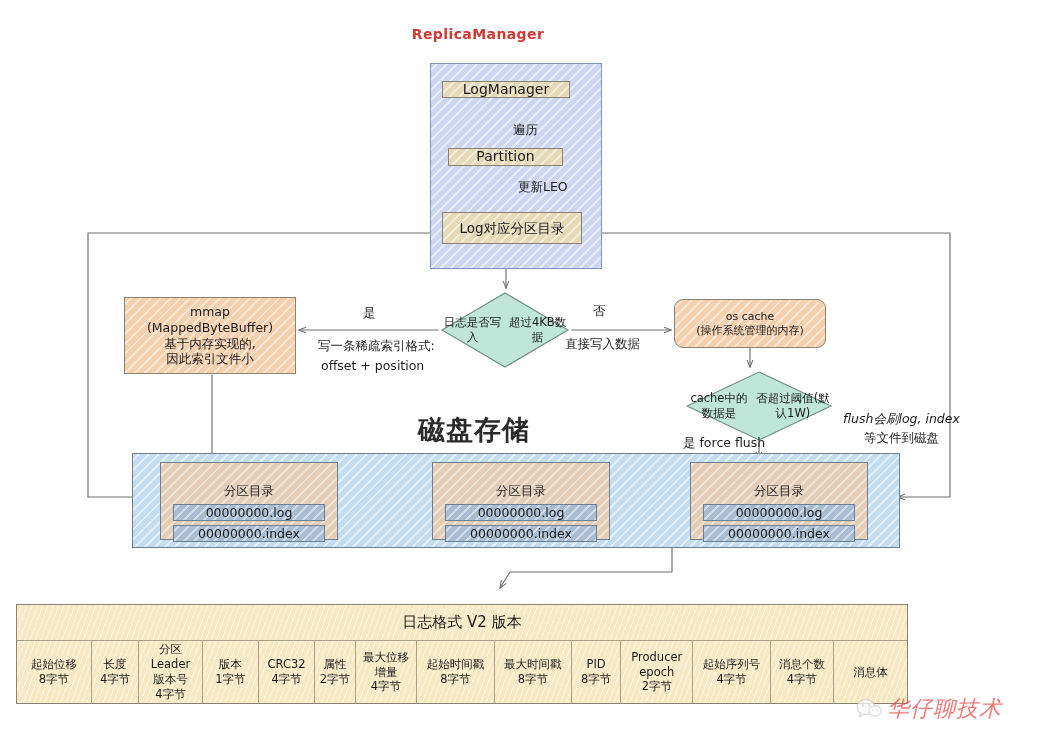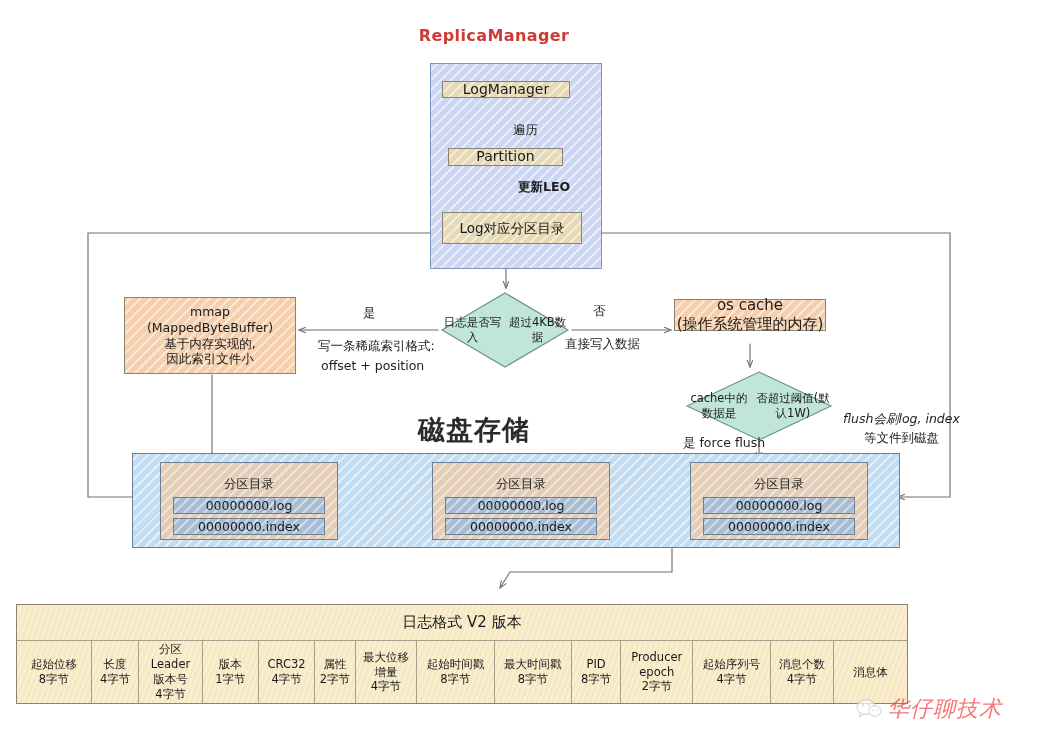--- a/index.html
+++ b/index.html
@@ -30,25 +30,25 @@
     flex-direction: column;
     align-items: center;
     justify-content: center;
     text-align: center;
     color: #1a1a1a;
     line-height: 1.25;
   }
   
   #title {
     position: absolute;
-    left: 16px; top: 26px;
+    left: 0; top: 26px;
     width: 956px;
     text-align: center;
     color: #cf3a35;
-    font-size: 16px;
+    font-size: 14px;
     font-weight: 600;
     letter-spacing: .4px;
   }
   
   .hatch-blue {
     background-color: #ccd6f2;
     background-image: repeating-linear-gradient(
       -45deg, rgba(255,255,255,.55) 0 2px, rgba(255,255,255,0) 2px 7px);
   }
   .hatch-tan {
@@ -86,21 +86,21 @@
   .bd-steel { border: 1px solid #6d7f94; }
 
   
   #rm-group { left: 430px; top: 63px; width: 172px; height: 206px; }
   #log-manager { left: 442px; top: 81px; width: 128px; height: 17px; font-size: 14px; }
   #partition   { left: 448px; top: 148px; width: 115px; height: 18px; font-size: 14px; }
   #log-dir     { left: 442px; top: 212px; width: 140px; height: 32px; font-size: 13.5px; }
 
   
   #mmap { left: 124px; top: 297px; width: 172px; height: 77px; font-size: 12.5px; }
-  #oscache { left: 674px; top: 299px; width: 152px; height: 32px; font-size: 15px; }
+  #oscache { left: 674px; top: 299px; width: 152px; height: 49px; font-size: 11px; border-radius: 9px; }
 
   
   .diamond-wrap { position: absolute; }
   .diamond-label {
     position: absolute;
     left: 0; top: 0;
     width: 100%; height: 100%;
     display: flex; 
     align-items: center; justify-content: center;
     text-align: center;
@@ -119,21 +119,21 @@
     font-weight: 700;
     color: #2a2a2a;
     letter-spacing: 1px;
   }
   #disk-band { left: 132px; top: 453px; width: 768px; height: 95px; }
   .part-dir {
     position: absolute;
     box-sizing: border-box;
     display: flex; flex-direction: column;
     align-items: center;
-    padding-top: 13px;
+    padding-top: 20px;
   }
   .part-dir .pd-title { font-size: 12.5px; color: #1f1f1f; margin-bottom: 4px; }
   .file-box {
     box-sizing: border-box;
     width: 152px; height: 22px;
     display: flex; align-items: center; justify-content: center;
     font-size: 12.5px;
     color: #1a1a1a;
     margin-bottom: 4px;
   }
@@ -249,21 +249,21 @@
   <div class="node hatch-tan bd" id="log-manager">
     <span>LogManager</span>
   </div>
 
   <div class="elabel" style="left:513px; top:122px;">遍历</div>
 
   <div class="node hatch-tan bd" id="partition">
     <span>Partition</span>
   </div>
 
-  <div class="elabel" style="left:518px; top:179px;font-weight:bold;">更新LEO</div>
+  <div class="elabel" style="left:518px; top:179px;">更新LEO</div>
 
   <div class="node hatch-tan bd" id="log-dir">
     <span>Log对应分区目录</span>
   </div>
 
   <div class="node hatch-orange bd" id="mmap">
     <span>mmap</span>
     <span>(MappedByteBuffer)</span>
     <span>基于内存实现的,</span>
     <span>因此索引文件小</span>

